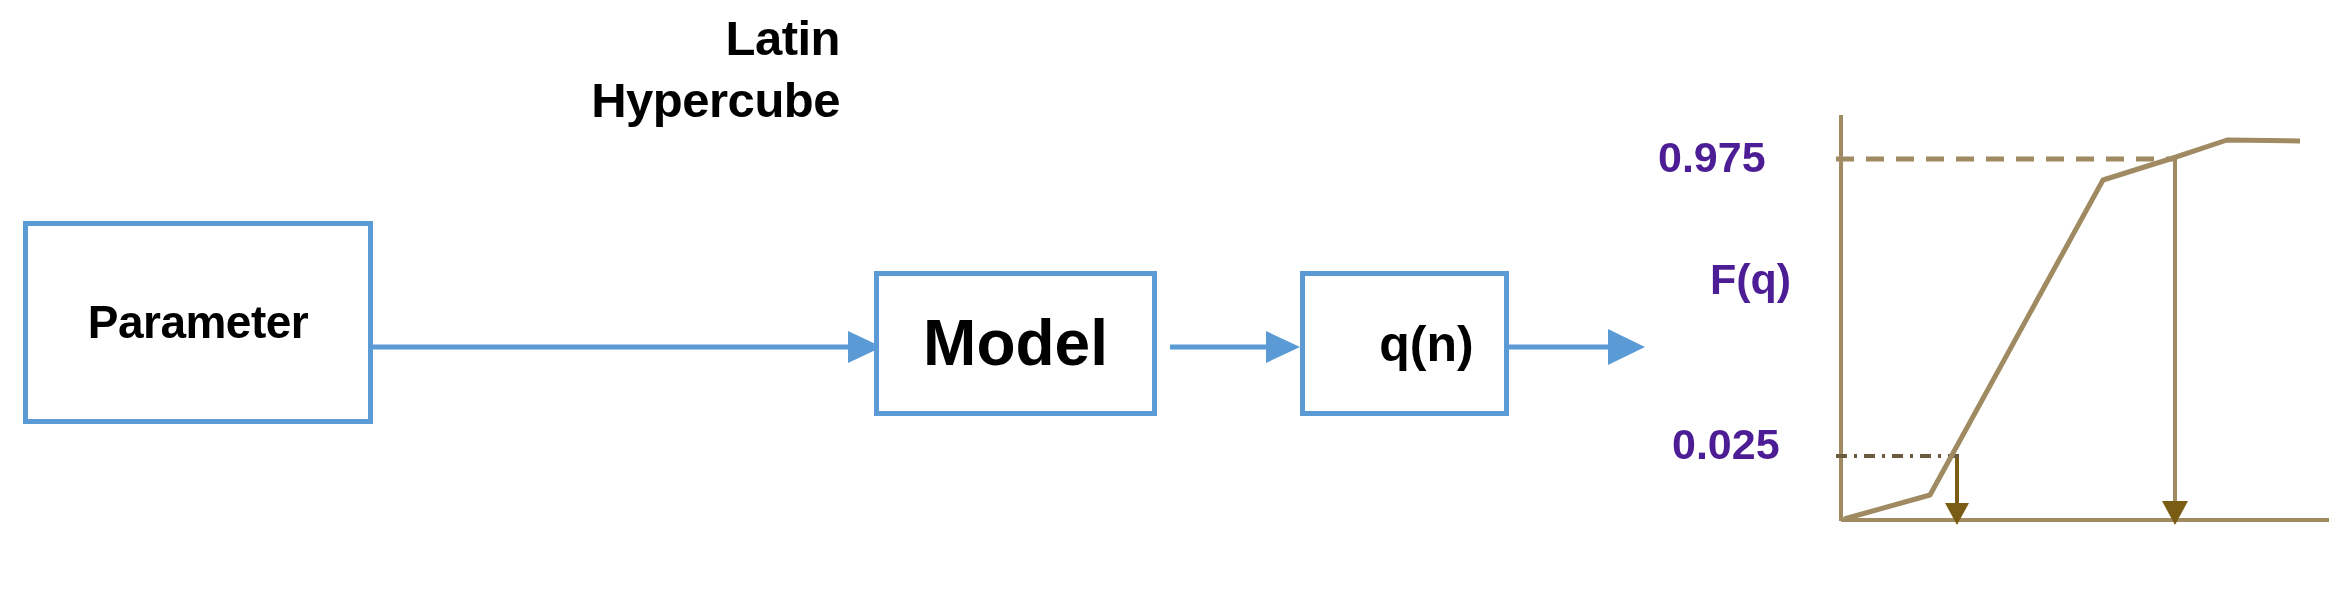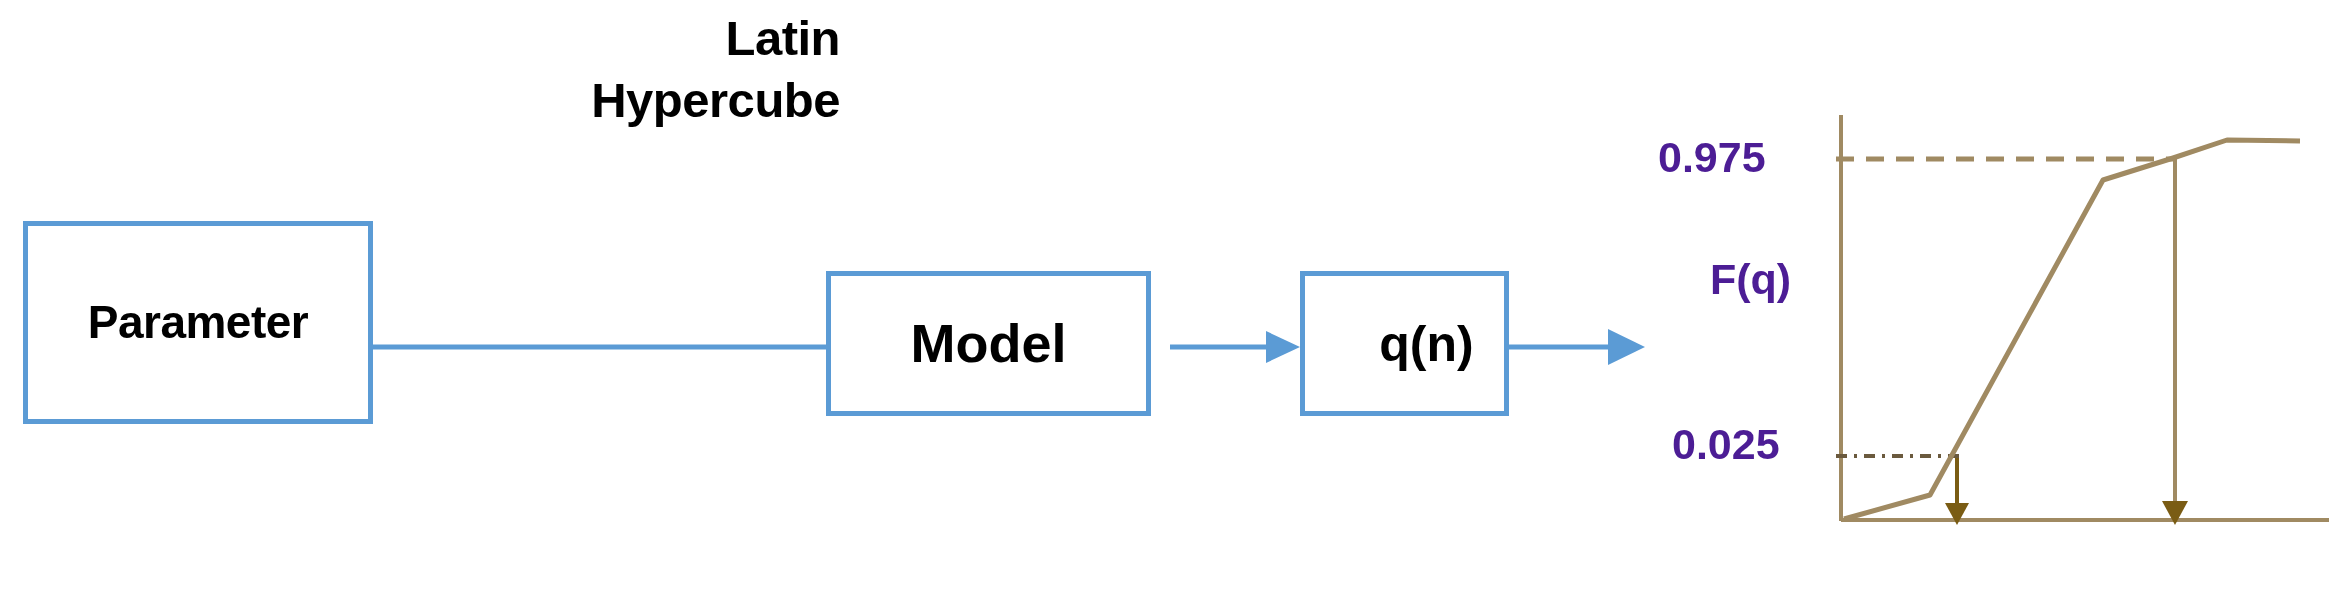--- a/index.html
+++ b/index.html
@@ -36,25 +36,25 @@
   }
   #box-parameter {
     left: 23px;
     top: 221px;
     width: 350px;
     height: 203px;
     font-size: 46px;
     letter-spacing: -0.5px;
   }
   #box-model {
-    left: 826px;
+    left: 874px;
     top: 271px;
-    width: 325px;
+    width: 283px;
     height: 145px;
-    font-size: 54px;
+    font-size: 64px;
   }
   #box-qn {
     left: 1300px;
     top: 271px;
     width: 209px;
     height: 145px;
     font-size: 50px;
     padding-left: 44px;
   }
   .proc-label { display: block; }

